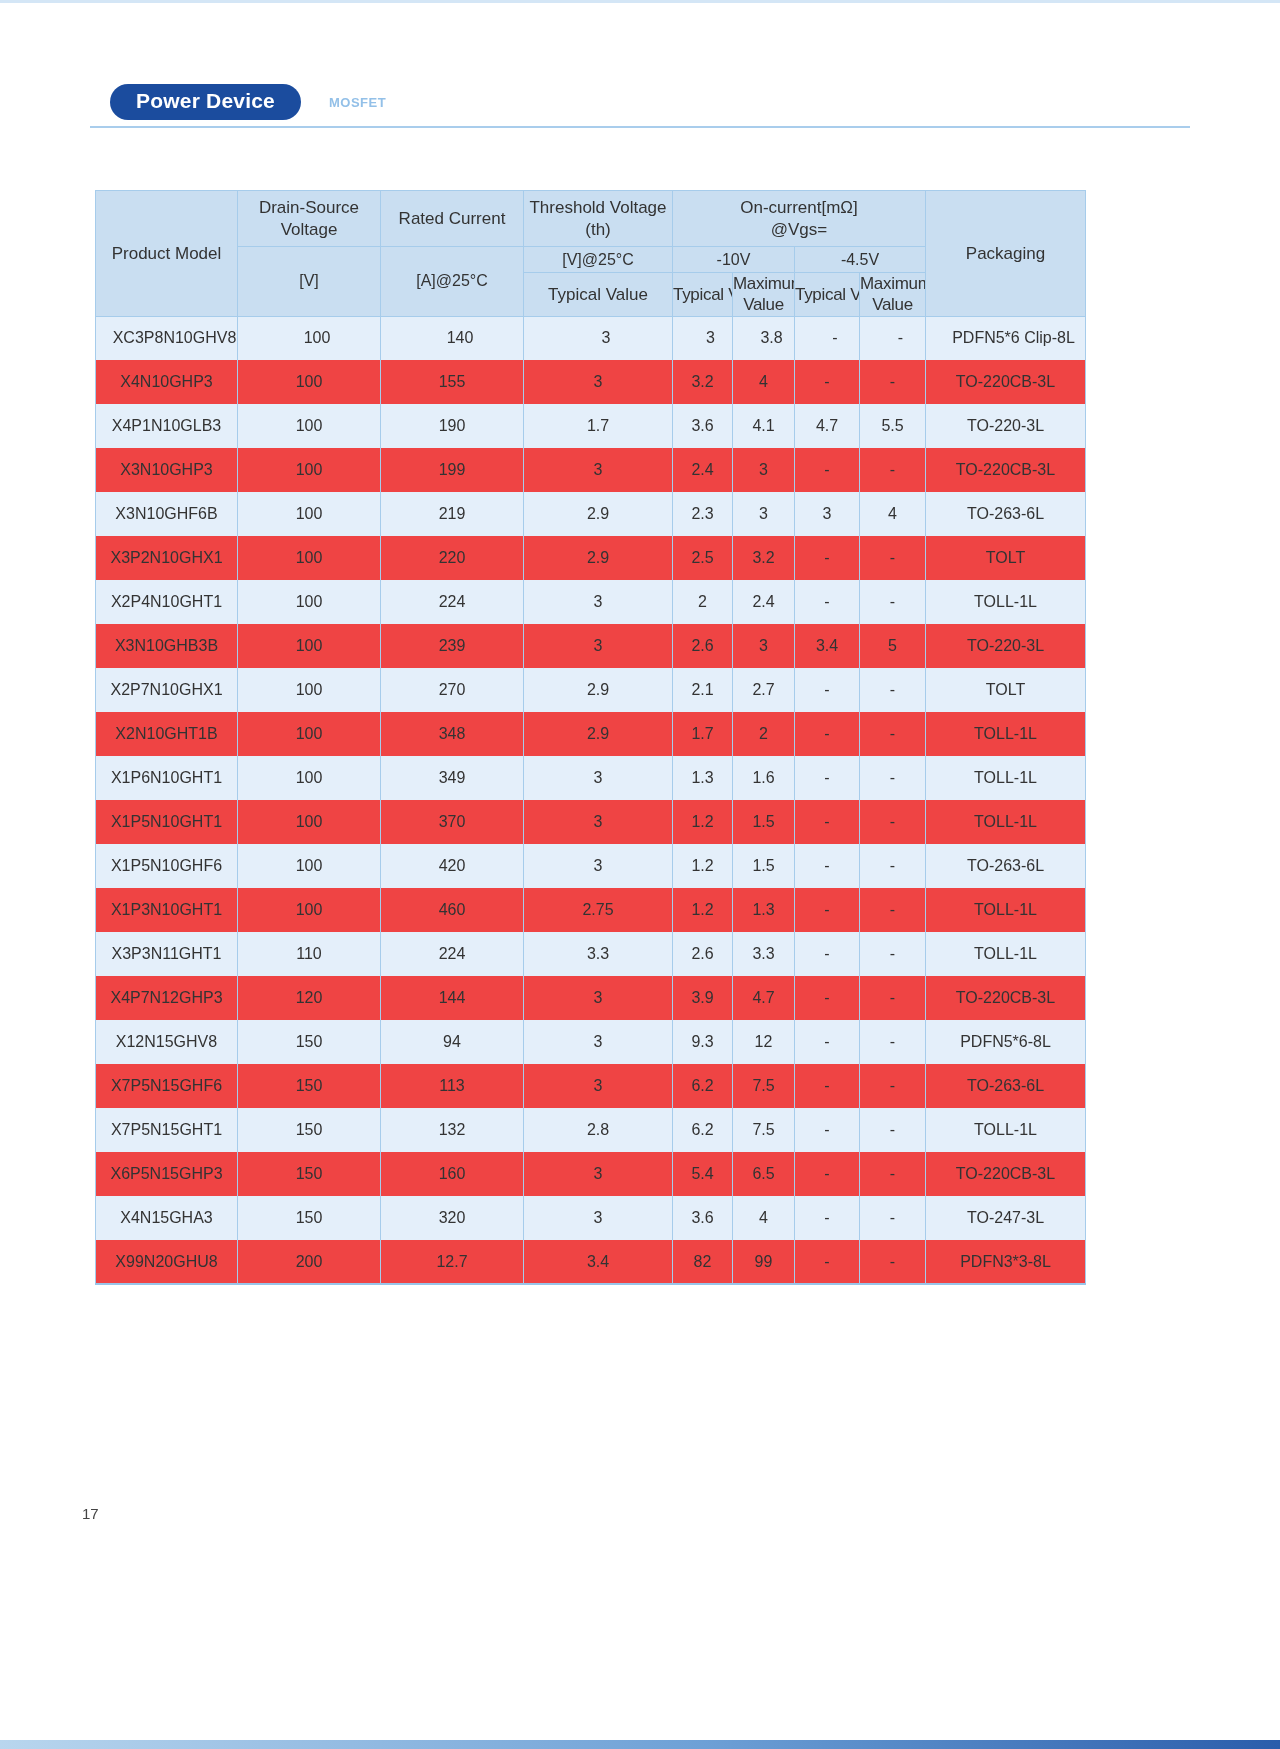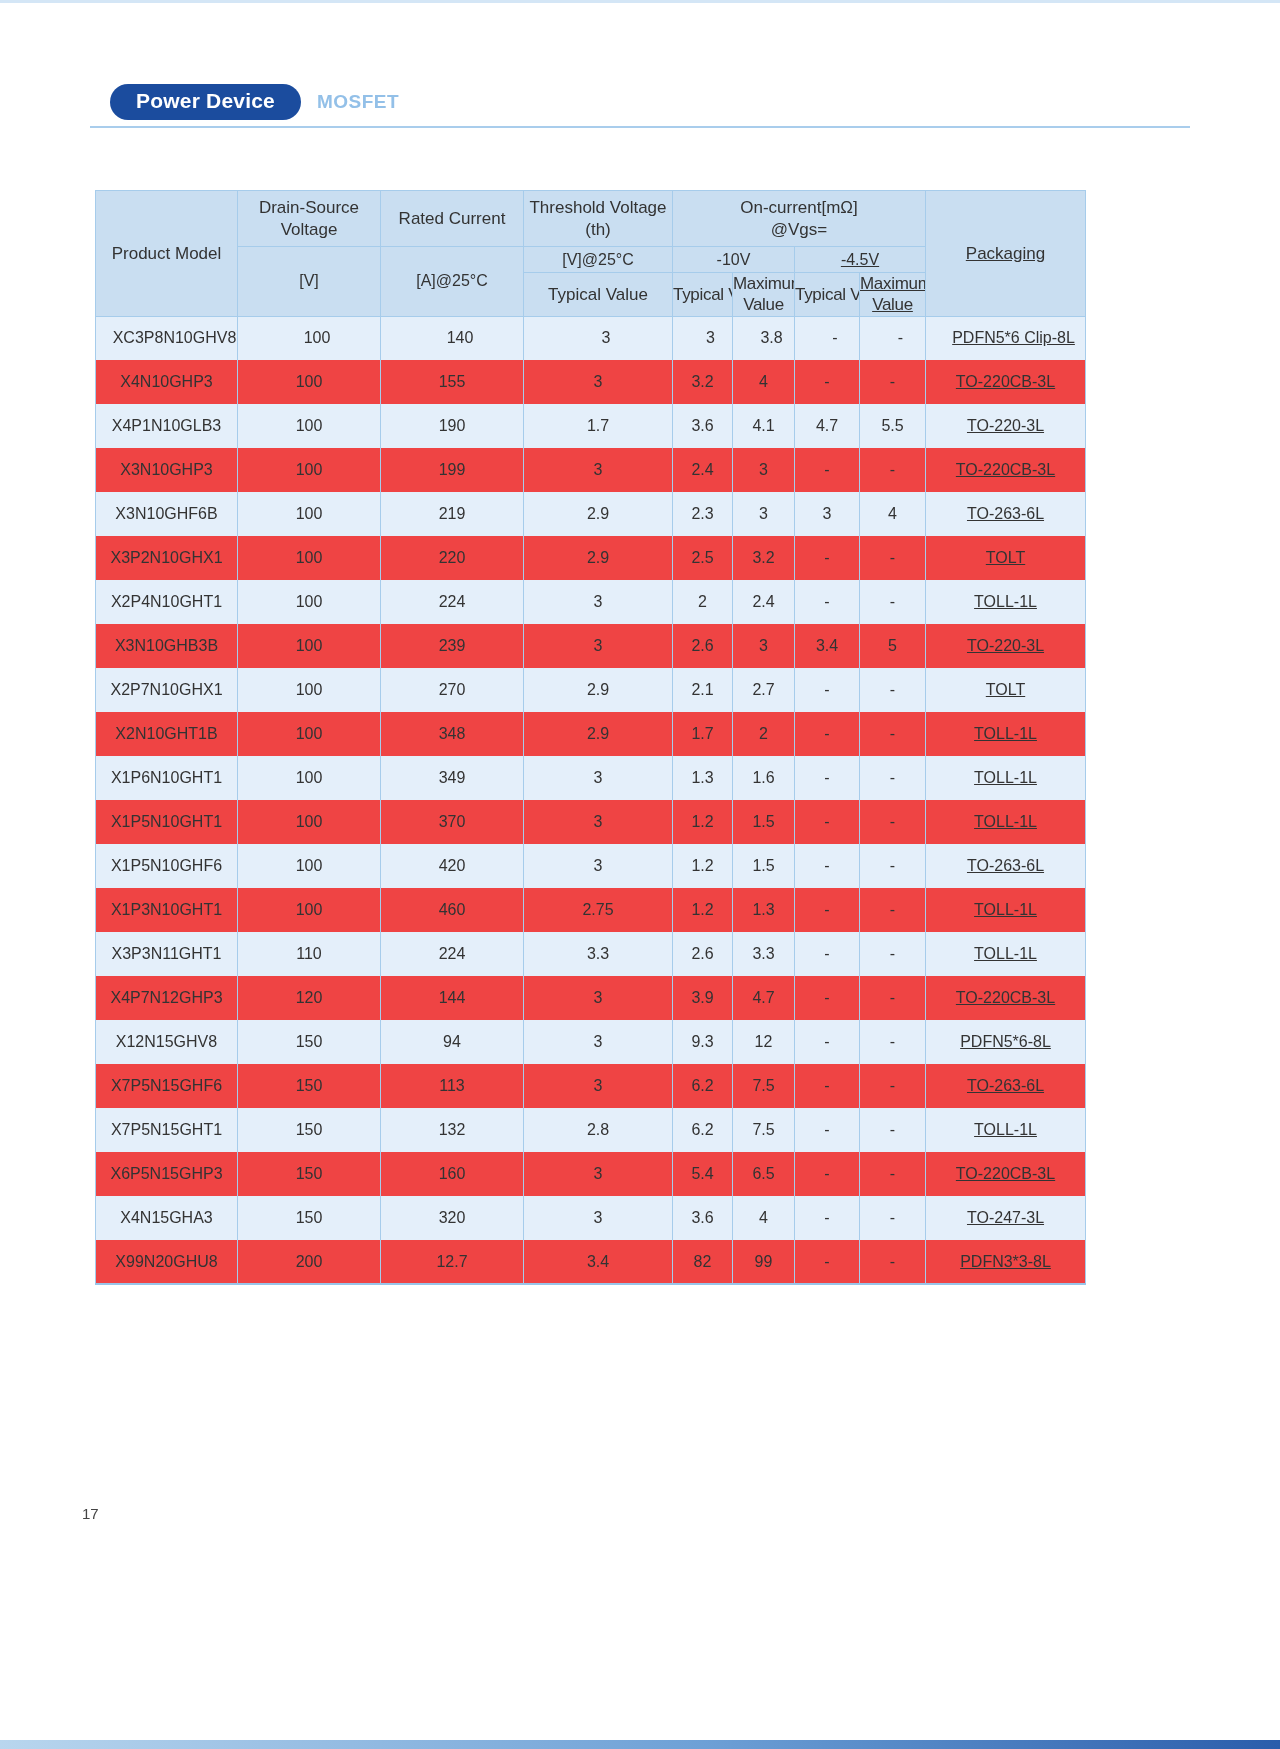--- a/index.html
+++ b/index.html
@@ -23,34 +23,34 @@
     height:1749px;
     background:#ffffff;
     overflow:hidden;
   }
   .top-strip{
     position:absolute;top:0;left:0;width:100%;height:3px;
     background:#d4e6f6;
   }
   .brand{
     position:absolute;top:84px;left:110px;
-    display:flex;align-items:center;gap:16px;
+    display:flex;align-items:center;gap:28px;
   }
   .badge{
     background:var(--badge-bg);
     color:#ffffff;
     font-size:21px;
     font-weight:bold;
     padding:5px 26px 7px 26px;
     border-radius:18px;
     letter-spacing:0.2px;
   }
   .subtitle{
     color:var(--subtitle);
-    font-size:19px;
+    font-size:13px;
     font-weight:bold;
     letter-spacing:0.5px;
   }
   .divider{
     position:absolute;top:126px;left:90px;
     width:1100px;height:2px;
     background:var(--divider);
   }
   table.product-table{
     position:absolute;top:190px;left:95px;
@@ -60,21 +60,21 @@
     font-size:16px;
   }
   .product-table th,.product-table td{
     border-right:1px solid var(--border);
     text-align:center;
     vertical-align:middle;
     font-weight:normal;
     color:var(--text);
     overflow:hidden;
   }
-  .product-table th:last-child,.product-table td:last-child{border-right:1px solid var(--border);text-decoration:underline;}
+  .product-table th:last-child,.product-table td:last-child{border-right:1px solid var(--border);}
   .product-table{border:1px solid var(--border);}
   .product-table thead th{
     background:var(--header-bg);
     font-size:17px;
     line-height:1.25;
   }
   .product-table thead tr.h1 th{height:56px;}
   .product-table thead tr.h2 th{height:26px;font-size:16px;border-top:1px solid var(--border);}
   .product-table thead tr.h3 th{height:25px;border-top:1px solid var(--border);}
   .product-table thead th.span-all{border-top:none;}

